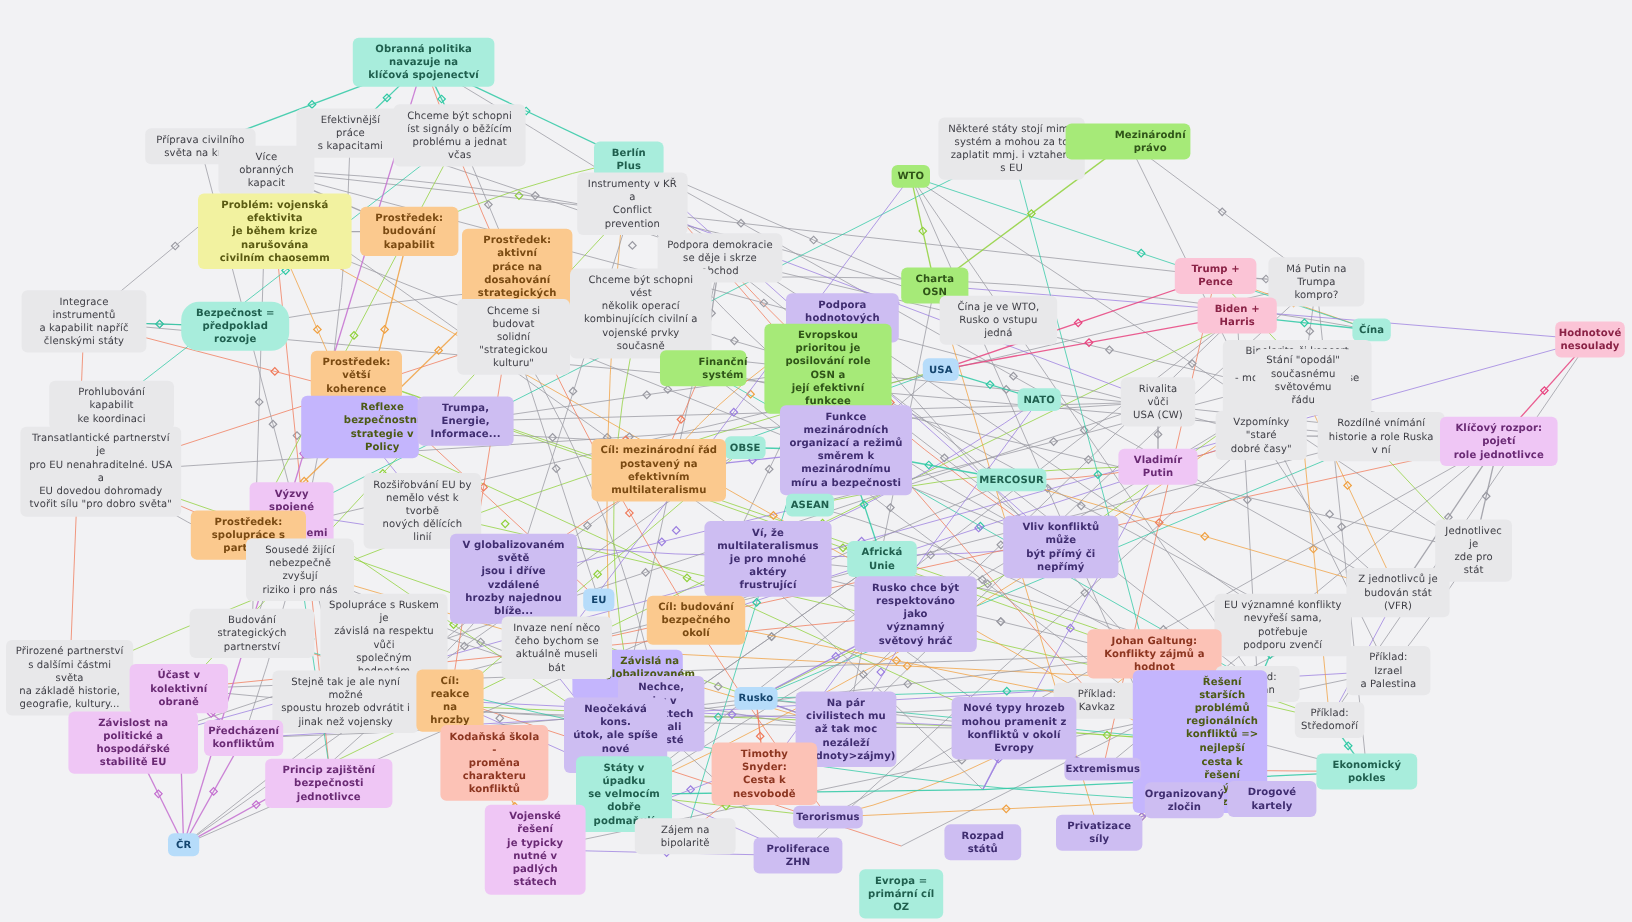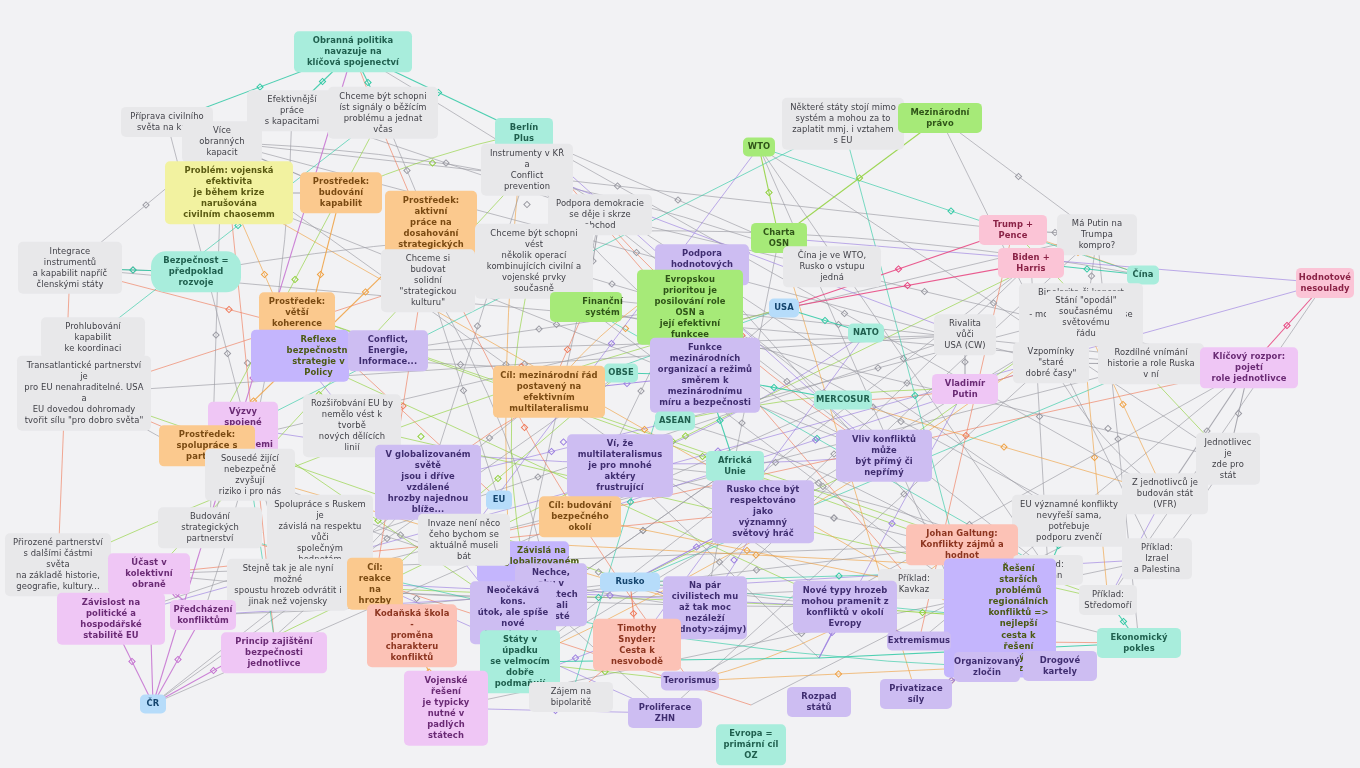--- a/index.html
+++ b/index.html
@@ -511,21 +511,21 @@
       <div class="node c-grey" style="left: 383px; top: 113px; width: 110px; min-height: 35px;">Chceme být schopni
 íst signály o běžícím
 problému a jednat včas</div>
       <div class="node c-grey" style="left: 222px; top: 142px; width: 80px; min-height: 26px;">Více obranných
 kapacit</div>
       <div class="node c-teal" style="left: 524px; top: 133px; width: 58px; min-height: 16px;">Berlín Plus</div>
       <div class="node c-green" style="left: 759px; top: 147px; width: 32px; min-height: 15px;">WTO</div>
       <div class="node c-grey" style="left: 843px; top: 124px; width: 122px; min-height: 35px;">Některé státy stojí mimo
 systém a mohou za to
 zaplatit mmj. i vztahem s EU</div>
-      <div class="node c-green" style="left: 940px; top: 118px; width: 84px; min-height: 16px;">Mezinárodní právo</div>
+      <div class="node c-green" style="left: 940px; top: 118px; width: 104px; min-height: 16px; padding-left: 44px;">Mezinárodní právo</div>
       <div class="node c-grey" style="left: 527px; top: 170px; width: 92px; min-height: 26px;">Instrumenty v KŘ a
 Conflict prevention</div>
       <div class="node c-yellow" style="left: 229px; top: 193px; width: 128px; min-height: 34px;">Problém: vojenská efektivita
 je během krize narušována
 civilním chaosemm</div>
       <div class="node c-orange" style="left: 341px; top: 193px; width: 82px; min-height: 26px;">Prostředek:
 budování kapabilit</div>
       <div class="node c-orange" style="left: 431px; top: 228px; width: 92px; min-height: 35px;">Prostředek: aktivní
 práce na dosahování
 strategických cílů</div>
@@ -568,21 +568,21 @@
       <div class="node c-grey" style="left: 1086px; top: 317px; width: 80px; min-height: 35px;">Stání "opodál"
 současnému
 světovému řádu</div>
       <div class="node c-teal" style="left: 866px; top: 333px; width: 36px; min-height: 15px;">NATO</div>
       <div class="node c-grey" style="left: 93px; top: 338px; width: 104px; min-height: 26px;">Prohlubování kapabilit
 ke koordinaci</div>
       <div class="node c-grey" style="left: 965px; top: 335px; width: 62px; min-height: 26px;">Rivalita vůči
 USA (CW)</div>
       <div class="node c-yellowgreen" style="left: 300px; top: 356px; width: 98px; min-height: 26px;">Reflexe bezpečnostní
 strategie v Policy</div>
-      <div class="node c-purple" style="left: 388px; top: 351px; width: 80px; min-height: 26px;">Conflict, Energie,
+      <div class="node c-purple" style="left: 388px; top: 351px; width: 80px; min-height: 26px;">Trumpa, Energie,
 Informace...</div>
       <div class="node c-grey" style="left: 1051px; top: 363px; width: 76px; min-height: 26px;">Vzpomínky "staré
 dobré časy"</div>
       <div class="node c-grey" style="left: 1151px; top: 364px; width: 106px; min-height: 26px;">Rozdílné vnímání
 historie a role Ruska v ní</div>
       <div class="node c-violet" style="left: 1249px; top: 368px; width: 98px; min-height: 26px;">Klíčový rozpor: pojetí
 role jednotlivce</div>
       <div class="node c-teal" style="left: 621px; top: 373px; width: 34px; min-height: 15px;">OBSE</div>
       <div class="node c-purple" style="left: 705px; top: 375px; width: 110px; min-height: 44px;">Funkce mezinárodních
 organizací a režimů
@@ -600,21 +600,21 @@
       <div class="node c-grey" style="left: 352px; top: 426px; width: 98px; min-height: 35px;">Rozšiřobvání EU by
 nemělo vést k tvorbě
 nových dělících linií</div>
       <div class="node c-teal" style="left: 675px; top: 421px; width: 40px; min-height: 15px;">ASEAN</div>
       <div class="node c-violet" style="left: 243px; top: 428px; width: 70px; min-height: 26px;">Výzvy spojené
 s informacemi</div>
       <div class="node c-orange" style="left: 207px; top: 446px; width: 96px; min-height: 26px;">Prostředek:
 spolupráce s partnery</div>
       <div class="node c-grey" style="left: 1228px; top: 459px; width: 64px; min-height: 26px;">Jednotlivec je
 zde pro stát</div>
-      <div class="node c-purple" style="left: 620px; top: 466px; width: 106px; min-height: 35px;">Ví, že multilateralismus
+      <div class="node c-purple" style="left: 640px; top: 466px; width: 106px; min-height: 35px;">Ví, že multilateralismus
 je pro mnohé aktéry
 frustrující</div>
       <div class="node c-teal" style="left: 735px; top: 466px; width: 58px; min-height: 15px;">Africká Unie</div>
       <div class="node c-purple" style="left: 884px; top: 456px; width: 96px; min-height: 26px;">Vliv konfliktů může
 být přímý či nepřímý</div>
       <div class="node c-grey" style="left: 250px; top: 475px; width: 90px; min-height: 35px;">Sousedé žijící
 nebezpečně zvyšují
 riziko i pro nás</div>
       <div class="node c-purple" style="left: 428px; top: 482px; width: 106px; min-height: 35px;">V globalizovaném světě
 jsou i dříve vzdálené
@@ -645,21 +645,21 @@
 s dalšími částmi světa
 na základě historie,
 geografie, kultury...</div>
       <div class="node c-violet" style="left: 149px; top: 574px; width: 82px; min-height: 26px;">Účast v kolektivní
 obraně</div>
       <div class="node c-grey" style="left: 464px; top: 540px; width: 92px; min-height: 35px;">Invaze není něco
 čeho bychom se
 aktuálně museli bát</div>
       <div class="node c-grey" style="left: 1048px; top: 570px; width: 70px; min-height: 16px;">Příklad: Balkán</div>
       <div class="node c-grey" style="left: 914px; top: 584px; width: 72px; min-height: 16px;">Příklad: Kavkaz</div>
-      <div class="node c-blue" style="left: 630px; top: 582px; width: 60px; min-height: 15px;">Rusko</div>
+      <div class="node c-blue" style="left: 630px; top: 582px; width: 36px; min-height: 15px;">Rusko</div>
       <div class="node c-grey" style="left: 288px; top: 585px; width: 122px; min-height: 35px;">Stejně tak je ale nyní možné
 spoustu hrozeb odvrátit i
 jinak než vojensky</div>
       <div class="node c-orange" style="left: 375px; top: 584px; width: 56px; min-height: 26px;">Cíl: reakce
 na hrozby</div>
       <div class="node c-purple" style="left: 551px; top: 595px; width: 72px; min-height: 35px;">Nechce, aby v
 konfliktech
 umírali civilisté</div>
       <div class="node c-purple" style="left: 845px; top: 607px; width: 104px; min-height: 35px;">Nové typy hrozeb
 mohou pramenit z

